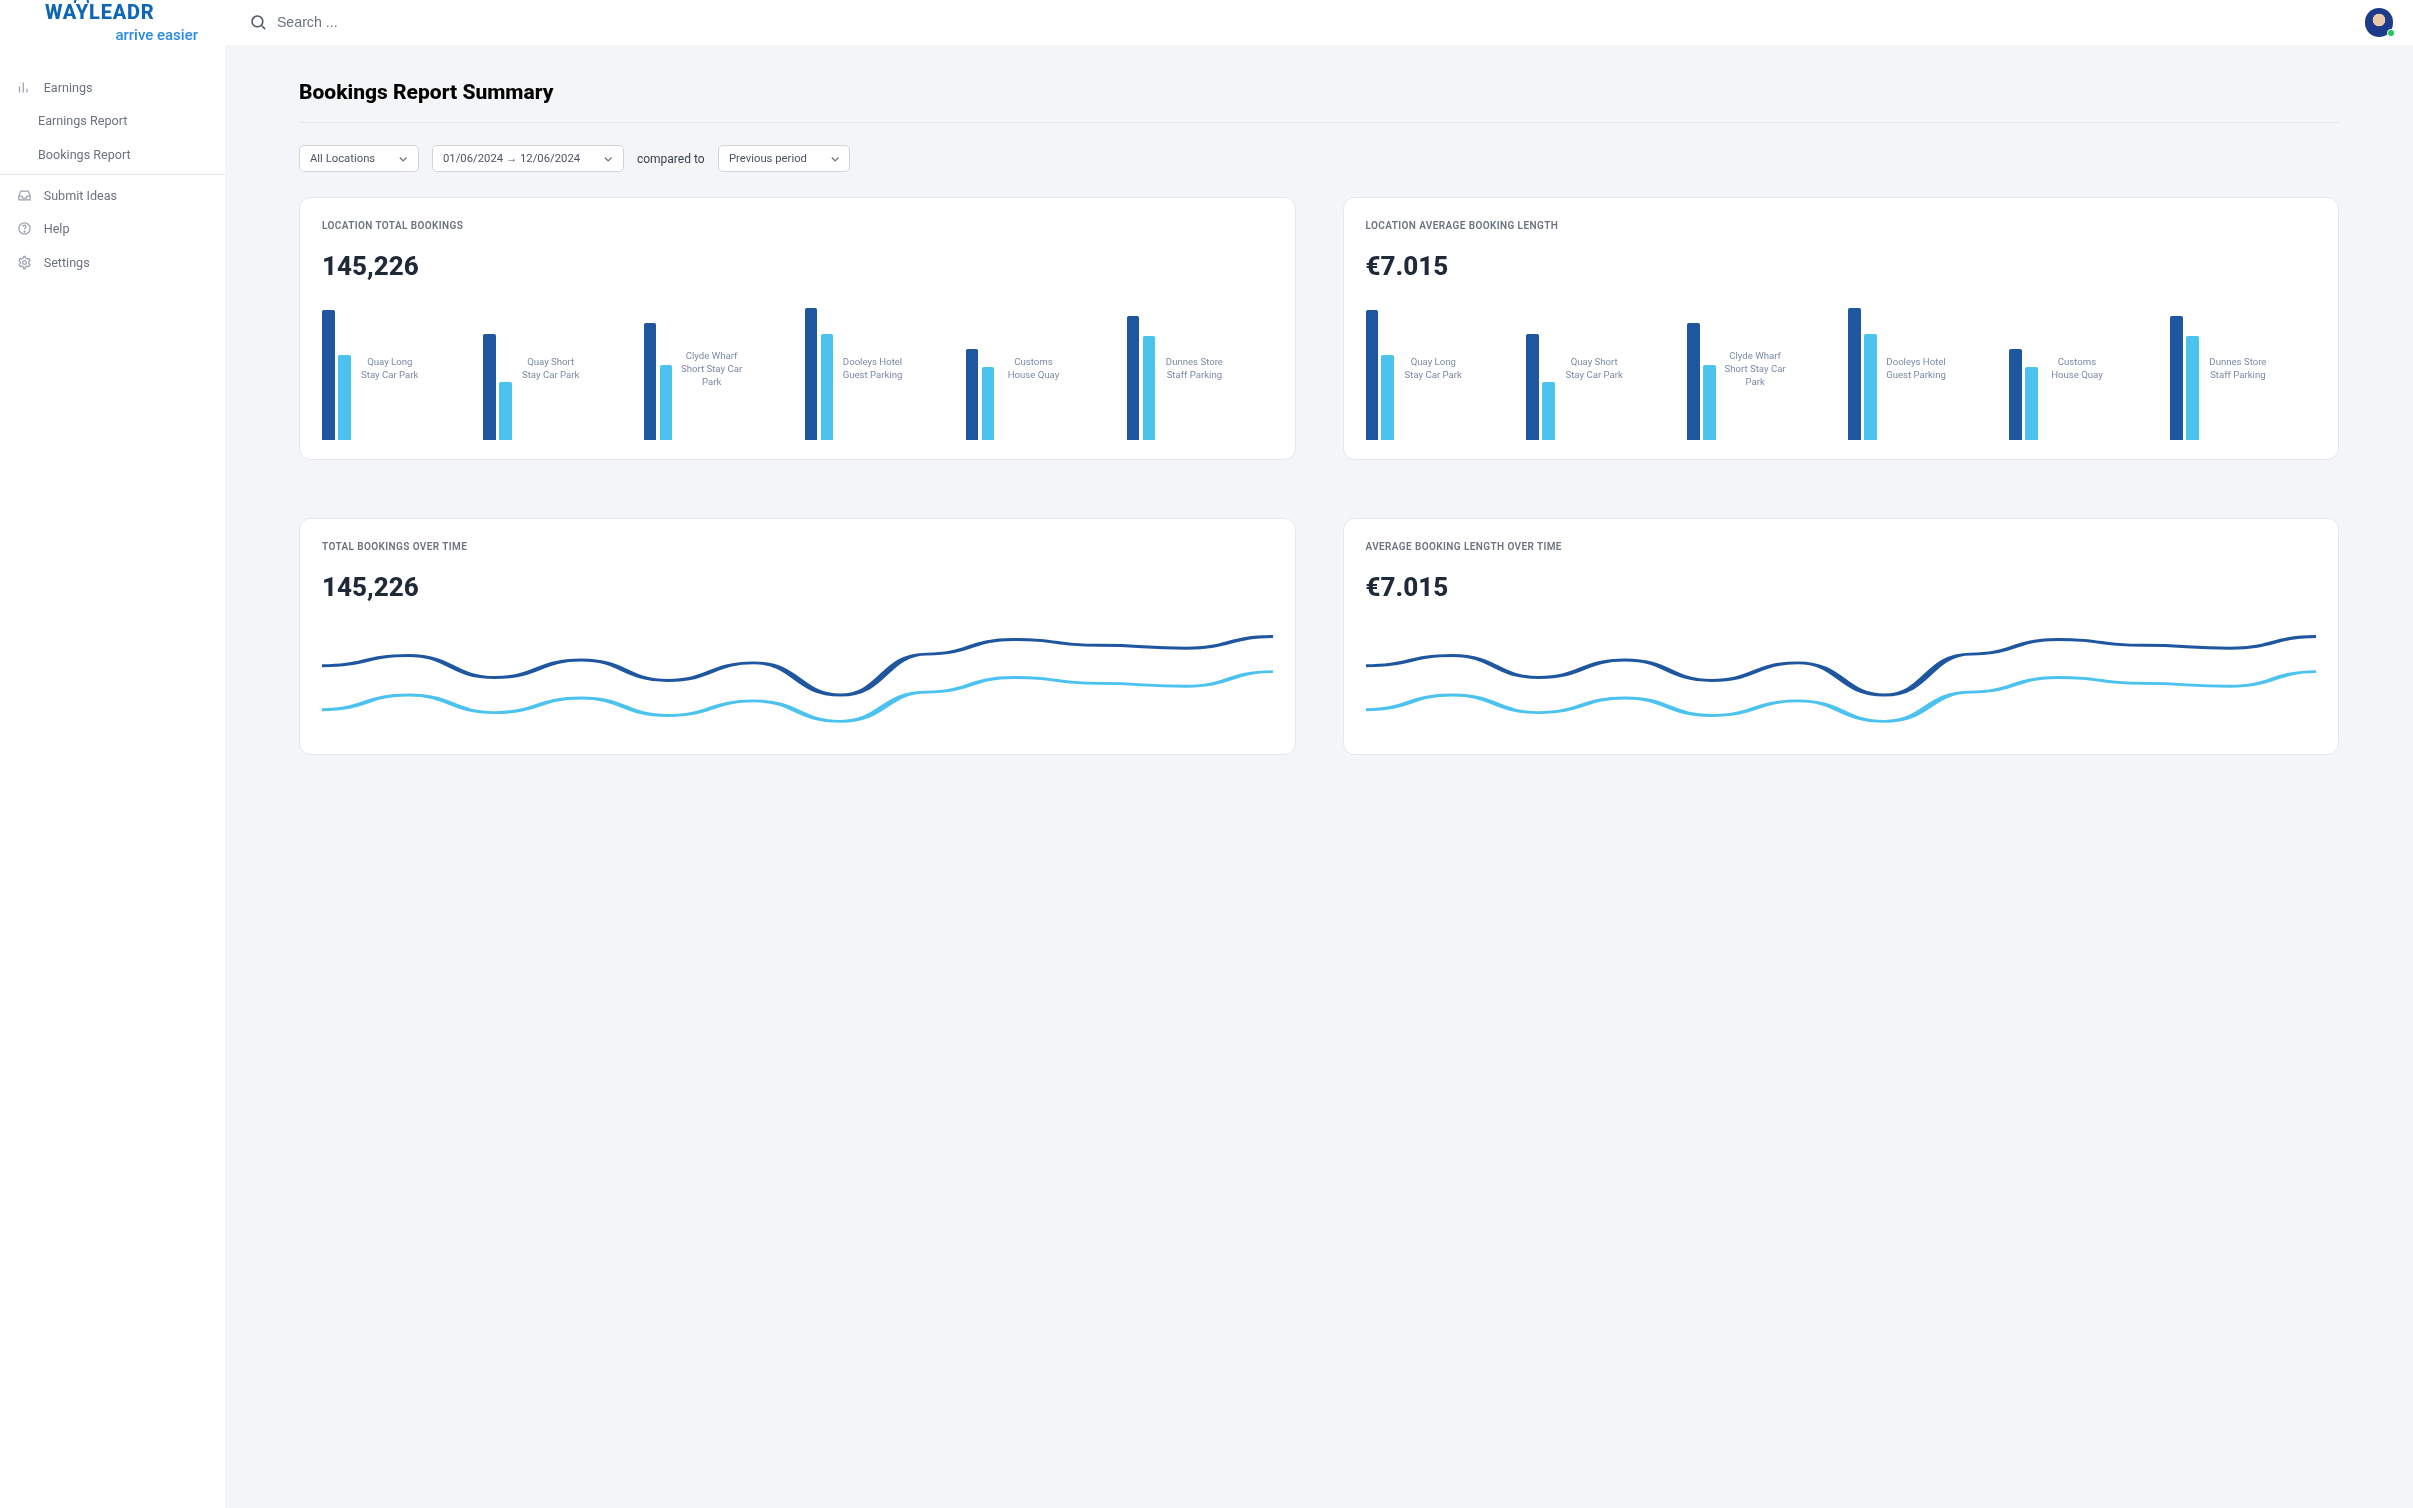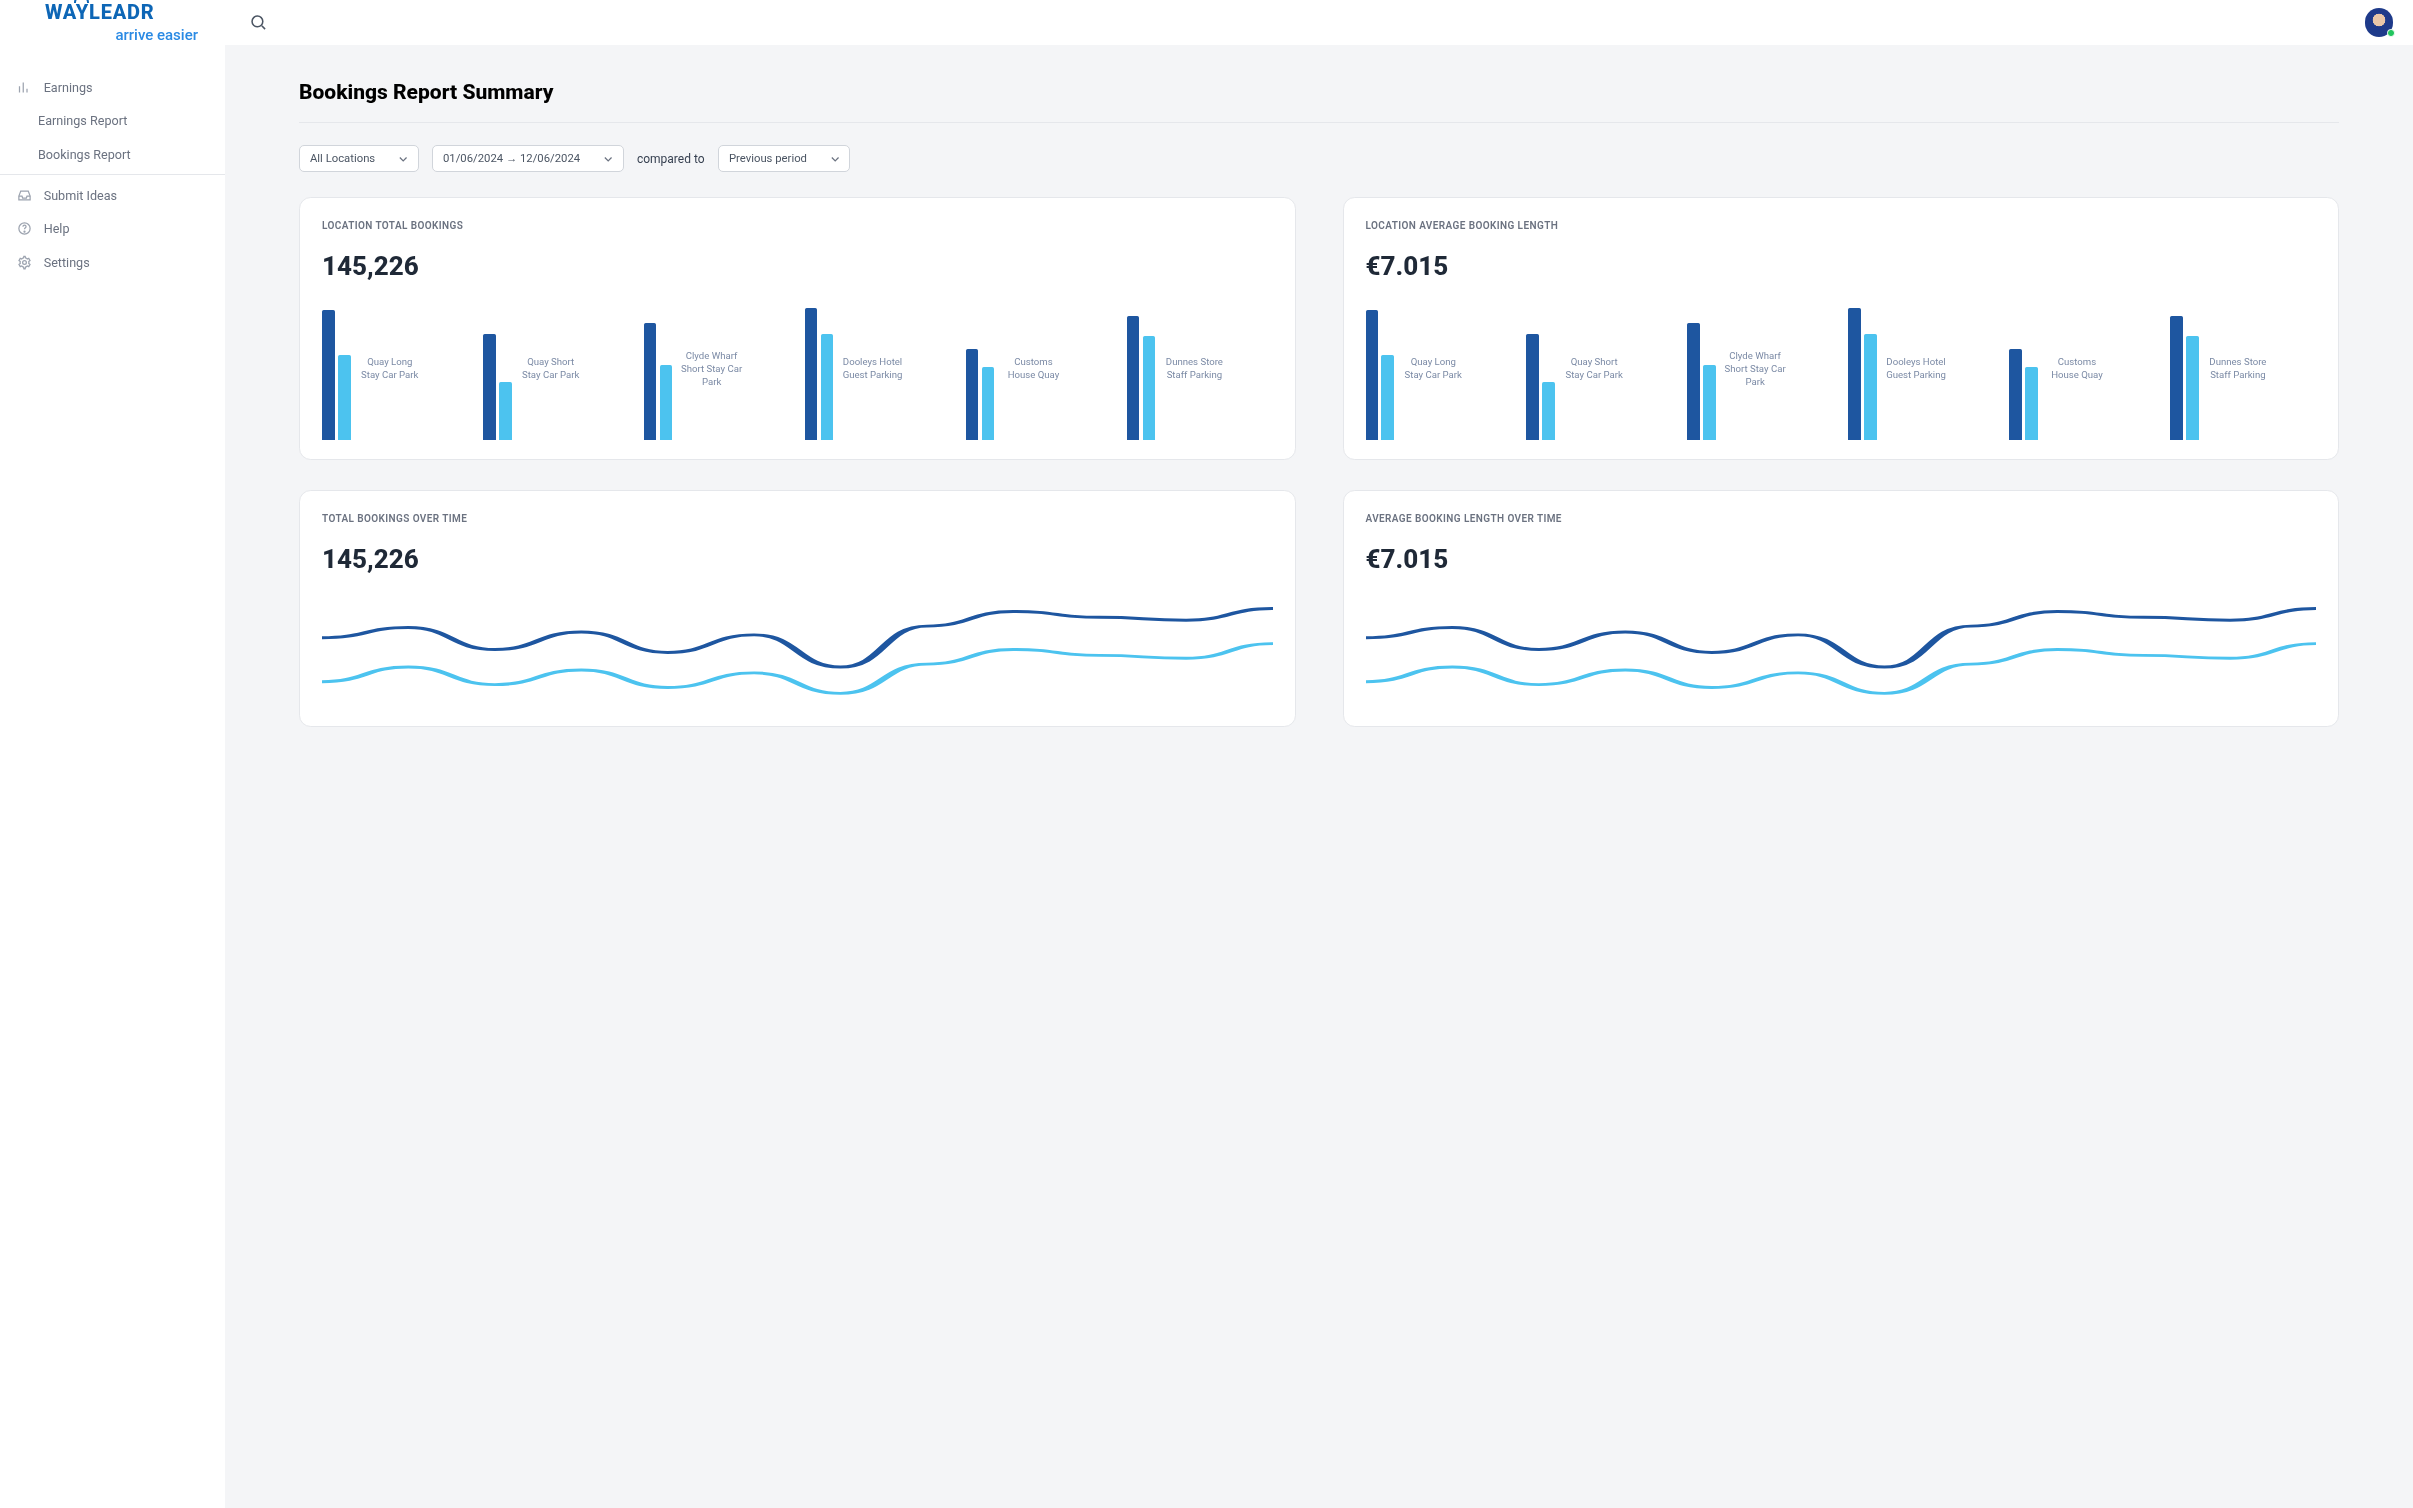--- a/index.html
+++ b/index.html
@@ -127,21 +127,21 @@
     padding: 5.9px 10px;
     font-size: 11.3px; color:#4b5563;
     cursor:pointer;
   }
   .chev { width:8.4px; height:8.4px; }
   .compare-label { font-size:12px; color:#374151; }
 
   .cards {
     display: grid;
     grid-template-columns: 1fr 1fr;
-    gap: 30px 47px;
+    gap: 58px 47px;
   }
   .card {
     background:#fff;
     border:0.8px solid #e5e7eb;
     border-radius:11.7px;
     padding: 22px 22px 18.4px;
   }
   .card-title {
     font-size: 10px;
     letter-spacing: 0.4px;
@@ -241,20 +241,21 @@
 <div class="main">
 
   <div class="topbar">
     <div class="search-wrap">
       <span class="icon">
         <svg viewBox="0 0 24 24" width="18.4" height="18.4" fill="none" stroke="currentColor" stroke-width="2">
             <circle cx="11" cy="11" r="7"></circle>
             <path d="M21 21l-4.3-4.3"></path>
           </svg>
       </span>
+      <input class="search-input" placeholder="Search ..." style="">
     </div>
     <div class="avatar">
       <span class="face"></span>
       <span class="status-dot"></span>
     </div>
   </div>
 
   <div class="content">
     <h1 class="page-title">Bookings Report Summary</h1>
     <div class="thin-rule"></div>

